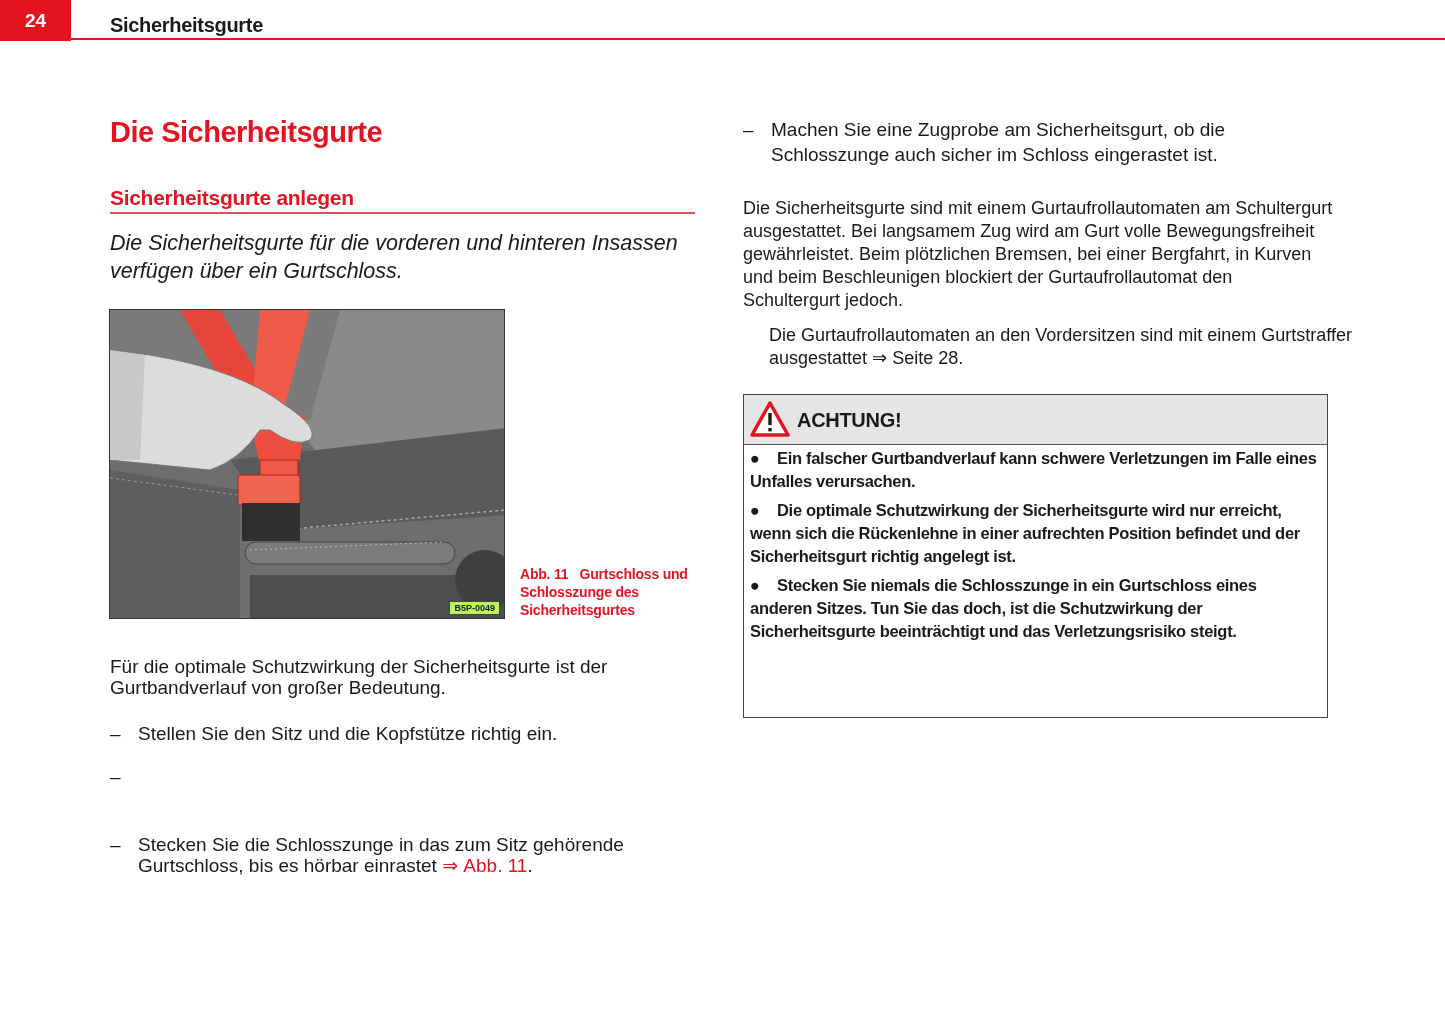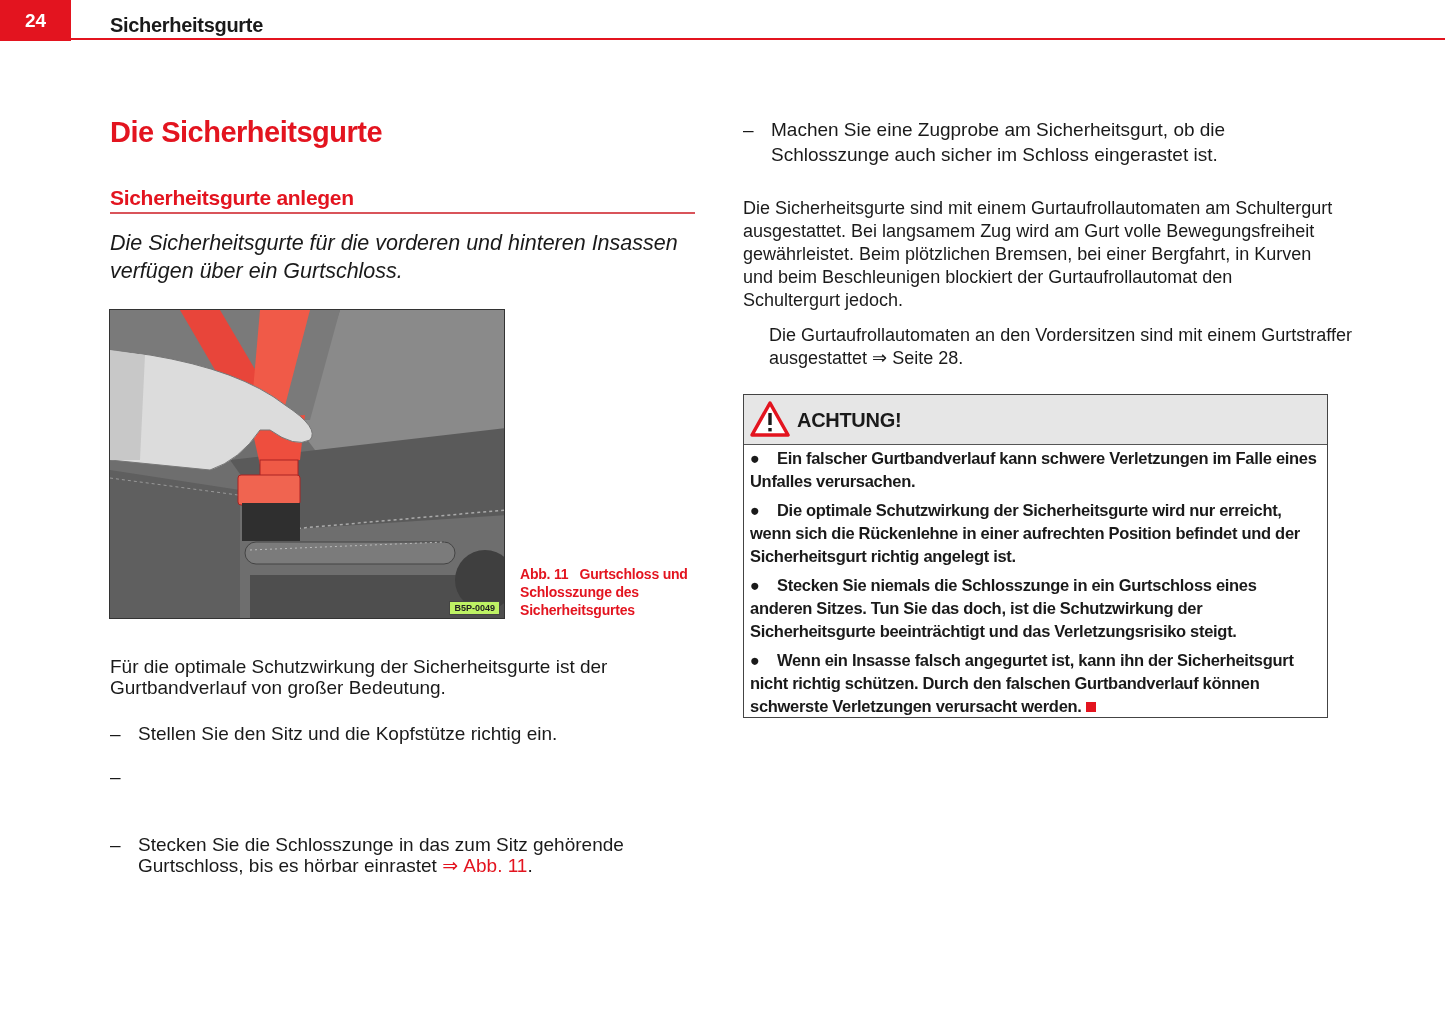--- a/index.html
+++ b/index.html
@@ -123,15 +123,14 @@
       <path d="M20 2 L38 34 L2 34 Z" fill="#fff" stroke="#e3141f" stroke-width="3.5" stroke-linejoin="round"></path>
       <rect x="18.3" y="12" width="3.4" height="12" fill="#1a1a1a"></rect>
       <rect x="18.3" y="27" width="3.4" height="3.4" fill="#1a1a1a"></rect>
     </svg>
     <div class="warn-title">ACHTUNG!</div>
   </div>
   <div class="warn-body">
     <p class="warn-item"><span class="bullet">●</span><span>Ein falscher Gurtbandverlauf kann schwere Verletzungen im Falle eines Unfalles verursachen.</span></p>
     <p class="warn-item"><span class="bullet">●</span><span>Die optimale Schutzwirkung der Sicherheitsgurte wird nur erreicht, wenn sich die Rückenlehne in einer aufrechten Position befindet und der Sicherheitsgurt richtig angelegt ist.</span></p>
     <p class="warn-item"><span class="bullet">●</span><span>Stecken Sie niemals die Schlosszunge in ein Gurtschloss eines anderen Sitzes. Tun Sie das doch, ist die Schutzwirkung der Sicherheitsgurte beeinträchtigt und das Verletzungsrisiko steigt.</span></p>
-    <p class="warn-item"><span class="bullet">●</span><span>Wenn ein Insasse falsch angegurtet ist, kann ihn der Sicherheitsgurt nicht richtig schützen. Durch den falschen Gurtbandverlauf können schwerste Verletzungen verursacht werden.</span><span class="end-mark"></span></p>
   </div>
 </div>
 
 </body></html>

